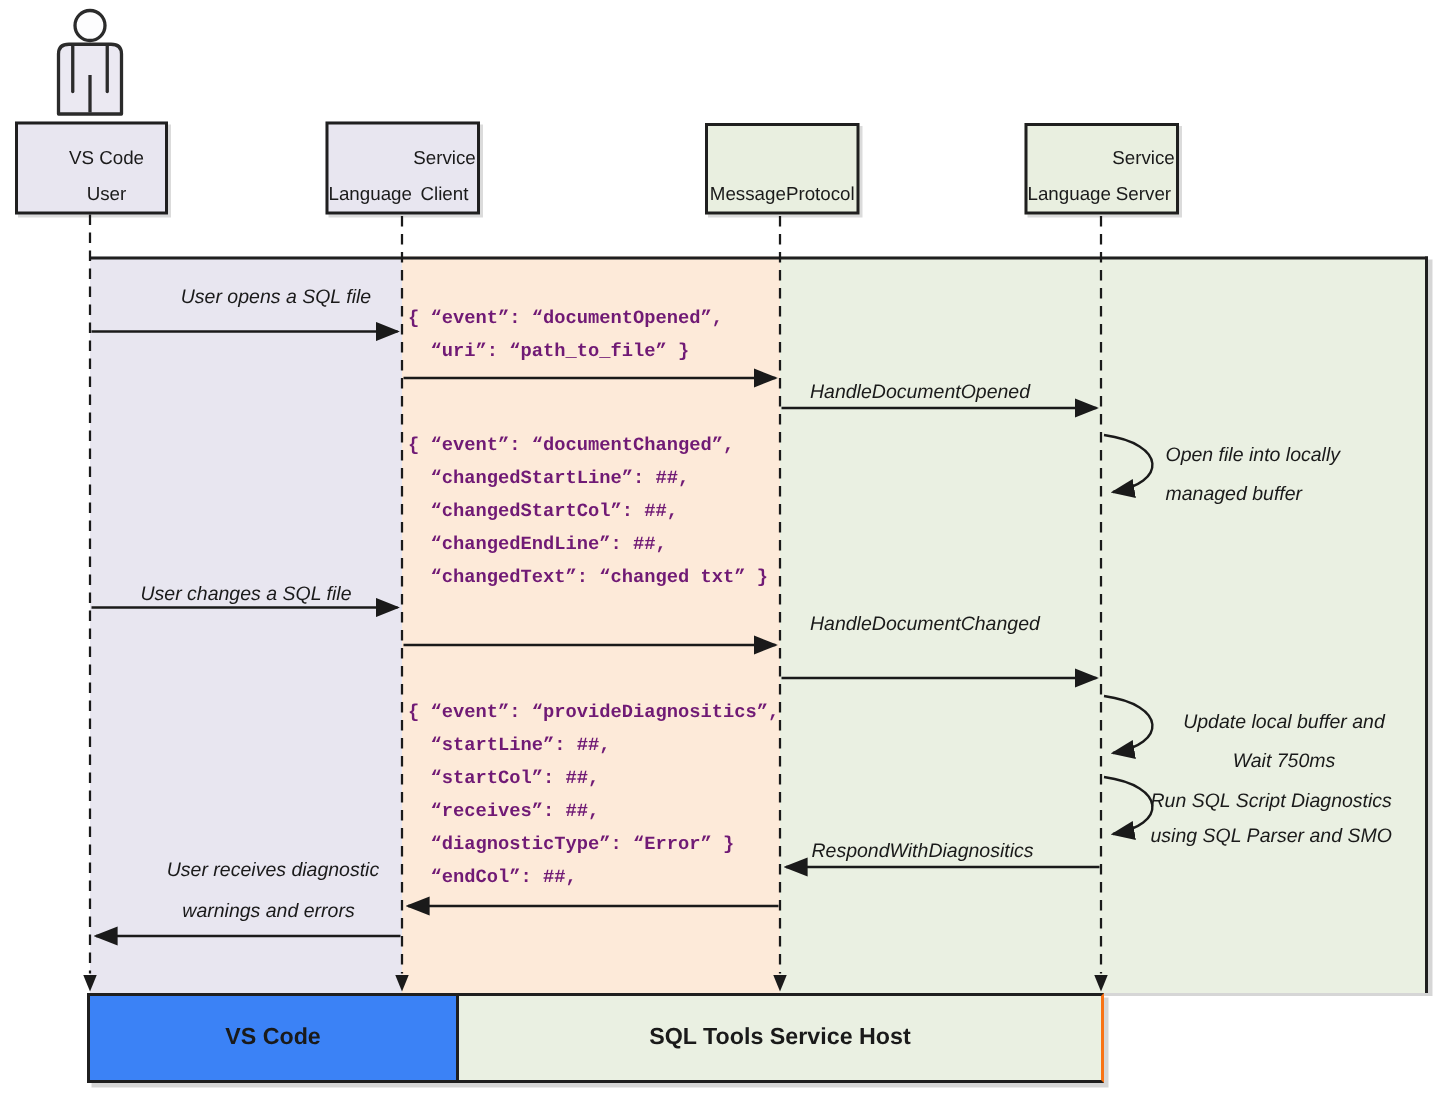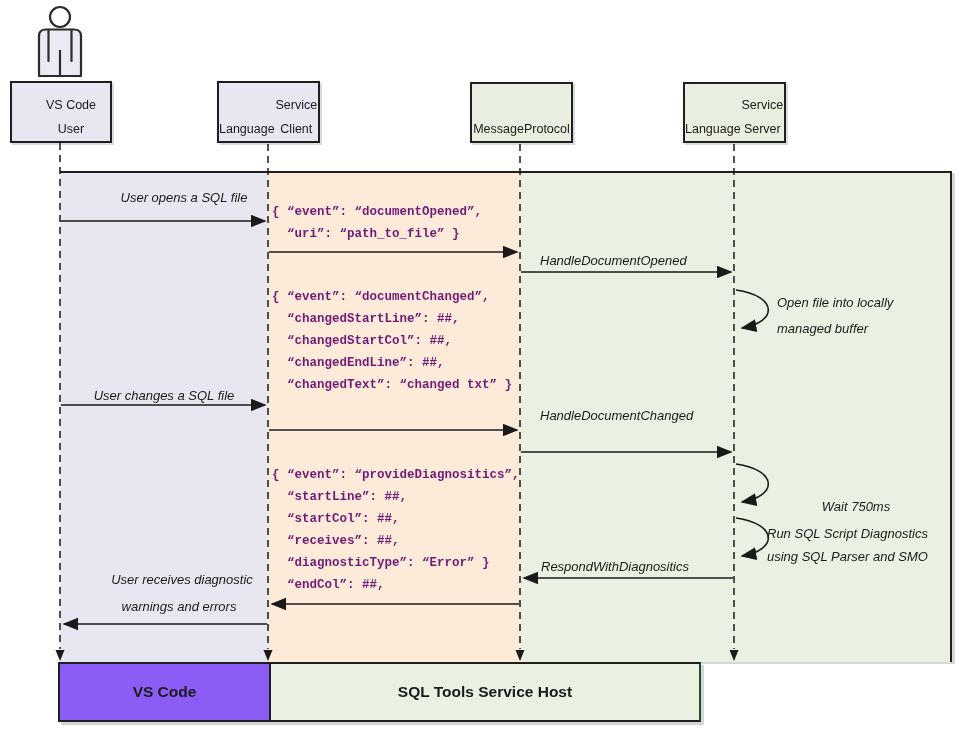--- a/index.html
+++ b/index.html
@@ -24,22 +24,22 @@
   .box-client{left:217px;top:81px;width:103px;height:62px;}
   .box-protocol{left:470px;top:82px;width:103px;height:61px;}
   .box-server{left:683px;top:82px;width:103px;height:61px;}
 
   
   .bottom-row{position:absolute;left:58px;top:662px;height:60px;display:flex;
               box-shadow:3px 3px 0 rgba(165,165,165,.45);}
   .bbox{box-sizing:border-box;border:2px solid #1f1f1f;border-right:none;
         display:flex;align-items:center;justify-content:center;
         font-weight:bold;font-size:15.5px;}
-  .bbox:last-child{border-right:2px solid #14532d;}
-  .bbox-vscode{width:211px;background:#8b5cf6;}
+  .bbox:last-child{border-right:2px solid #f97316;}
+  .bbox-vscode{width:246px;background:#3b82f6;}
   .bbox-ipc{width:251px;background:#fdead9;}
   .bbox-host{width:432px;background:#eaf0e2;}
 
   
   .wires{position:absolute;left:0;top:0;z-index:3;pointer-events:none;}
 
   
   .person{position:absolute;left:32px;top:4px;z-index:2;}
 
   
@@ -139,20 +139,21 @@
   <div class="ilabel ctr" style="left:60px;top:572px;width:244px;">User receives diagnostic</div>
   <div class="ilabel ctr" style="left:60px;top:599px;width:238px;">warnings and errors</div>
 
   <div class="ilabel" style="left:540px;top:253px;">HandleDocumentOpened</div>
   <div class="ilabel" style="left:540px;top:408px;">HandleDocumentChanged</div>
   <div class="ilabel" style="left:541px;top:559px;">RespondWithDiagnositics</div>
 
   <div class="ilabel" style="left:777px;top:295px;">Open file into locally</div>
   <div class="ilabel" style="left:777px;top:321px;">managed buffer</div>
 
+  <div class="ilabel ctr" style="left:765px;top:473px;width:182px;">Update local buffer and</div>
   <div class="ilabel ctr" style="left:765px;top:499px;width:182px;">Wait 750ms</div>
 
   <div class="ilabel" style="left:767px;top:526px;">Run SQL Script Diagnostics</div>
   <div class="ilabel" style="left:767px;top:549px;">using SQL Parser and SMO</div>
 
   <div class="json" style="left:272px;top:201px;">
     <div class="mono">{ “event”: “documentOpened”,</div>
     <div class="mono">  “uri”: “path_to_file” }</div>
   </div>
 

